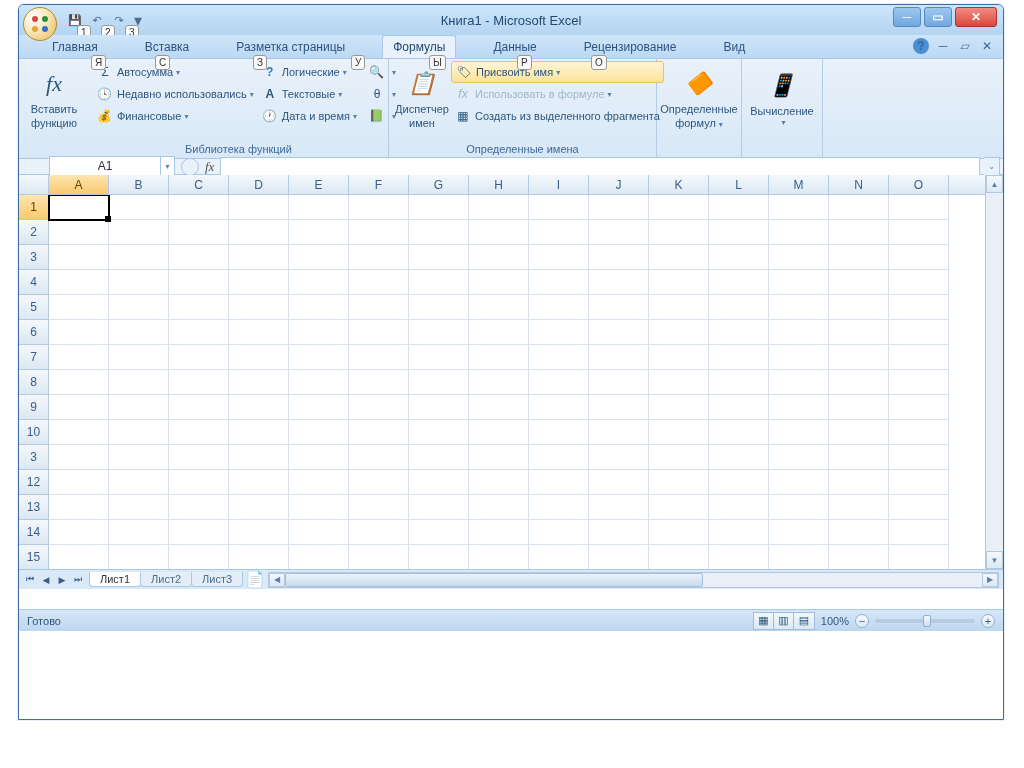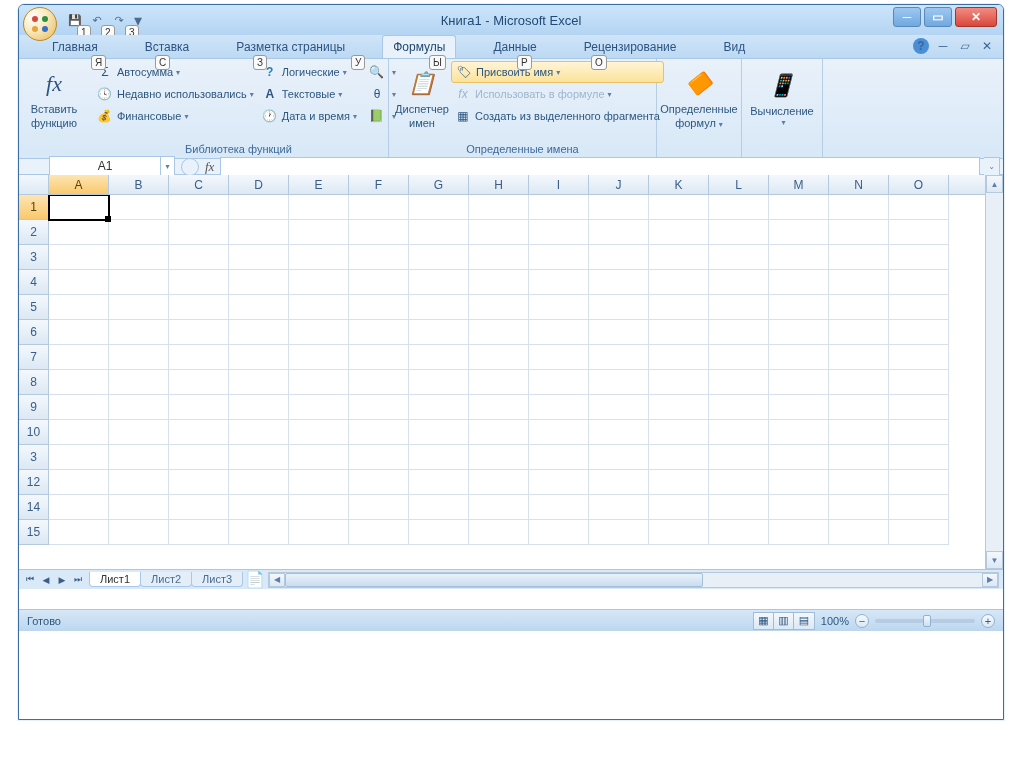--- a/index.html
+++ b/index.html
@@ -489,20 +489,38 @@
             <div class="cell"></div>
             <div class="cell"></div>
             <div class="cell"></div>
             <div class="cell"></div>
             <div class="cell"></div>
             <div class="cell"></div>
             <div class="cell"></div>
             <div class="cell"></div>
           </div>
           <div class="row">
+            <div class="rowh">13</div>
+            <div class="cell"></div>
+            <div class="cell"></div>
+            <div class="cell"></div>
+            <div class="cell"></div>
+            <div class="cell"></div>
+            <div class="cell"></div>
+            <div class="cell"></div>
+            <div class="cell"></div>
+            <div class="cell"></div>
+            <div class="cell"></div>
+            <div class="cell"></div>
+            <div class="cell"></div>
+            <div class="cell"></div>
+            <div class="cell"></div>
+            <div class="cell"></div>
+          </div>
+          <div class="row">
             <div class="rowh">14</div>
             <div class="cell"></div>
             <div class="cell"></div>
             <div class="cell"></div>
             <div class="cell"></div>
             <div class="cell"></div>
             <div class="cell"></div>
             <div class="cell"></div>
             <div class="cell"></div>
             <div class="cell"></div>

